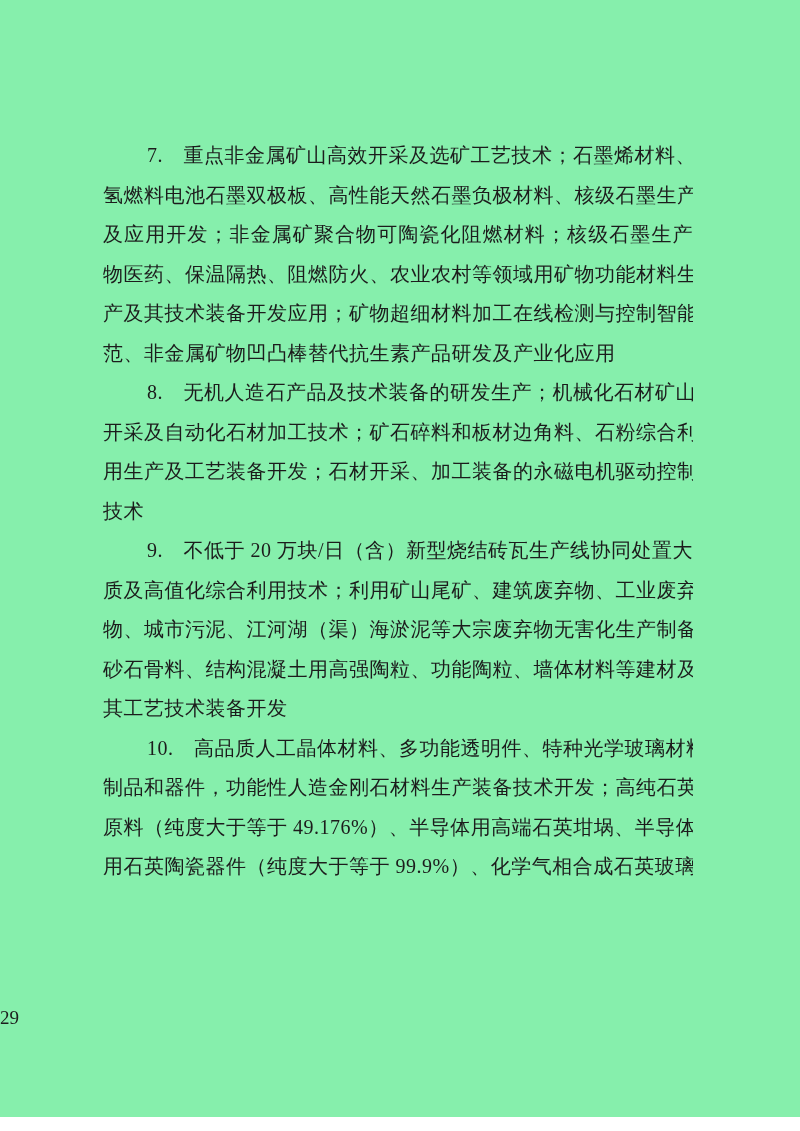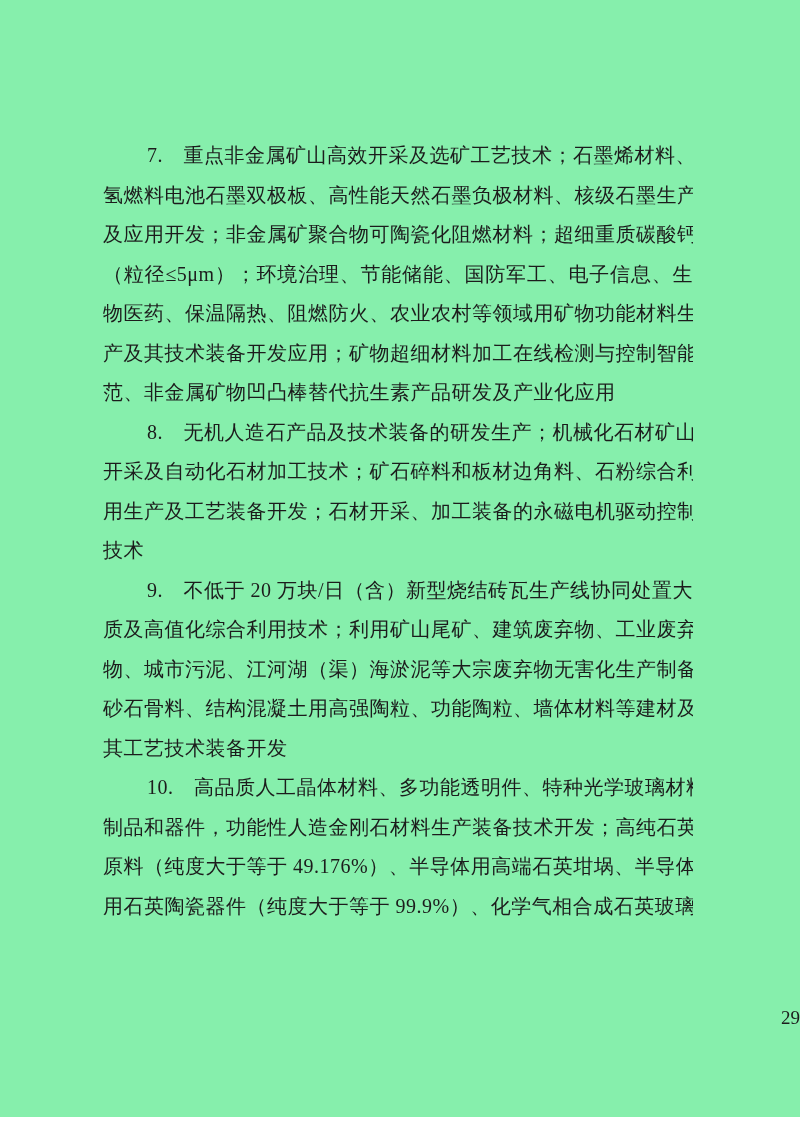--- a/index.html
+++ b/index.html
@@ -40,35 +40,34 @@
     text-align: center;
     text-align-last: left;
   }
   .page-number {
     position: absolute;
     left: 0;
     top: 1003px;
     width: 100%;
     height: 30px;
     line-height: 30px;
-    text-align: right;
+    text-align: left;
     font-size: 19px;
     color: #1c1c1c;
   }
 </style>
 </head>
 <body>
 
 <div class="page">
   <div class="textblock">
 
     <div class="line indent">7.　重点非金属矿山高效开采及选矿工艺技术；石墨烯材料、</div>
     <div class="line">氢燃料电池石墨双极板、高性能天然石墨负极材料、核级石墨生产</div>
-    <div class="line">及应用开发；非金属矿聚合物可陶瓷化阻燃材料；超细重质碳酸钙</div>
-    <div class="line">（粒径≤5μm）；环境治理、节能储能、国防军工、电子信息、生</div>
+    <div class="line">及应用开发；非金属矿聚合物可陶瓷化阻燃材料；核级石墨生产</div>
     <div class="line">物医药、保温隔热、阻燃防火、农业农村等领域用矿物功能材料生</div>
     <div class="line">产及其技术装备开发应用；矿物超细材料加工在线检测与控制智能</div>
     <div class="line para-end">范、非金属矿物凹凸棒替代抗生素产品研发及产业化应用</div>
 
     <div class="line indent">8.　无机人造石产品及技术装备的研发生产；机械化石材矿山</div>
     <div class="line">开采及自动化石材加工技术；矿石碎料和板材边角料、石粉综合利</div>
     <div class="line">用生产及工艺装备开发；石材开采、加工装备的永磁电机驱动控制</div>
     <div class="line para-end">技术</div>
 
     <div class="line indent">9.　不低于 20 万块/日（含）新型烧结砖瓦生产线协同处置大宗</div>

